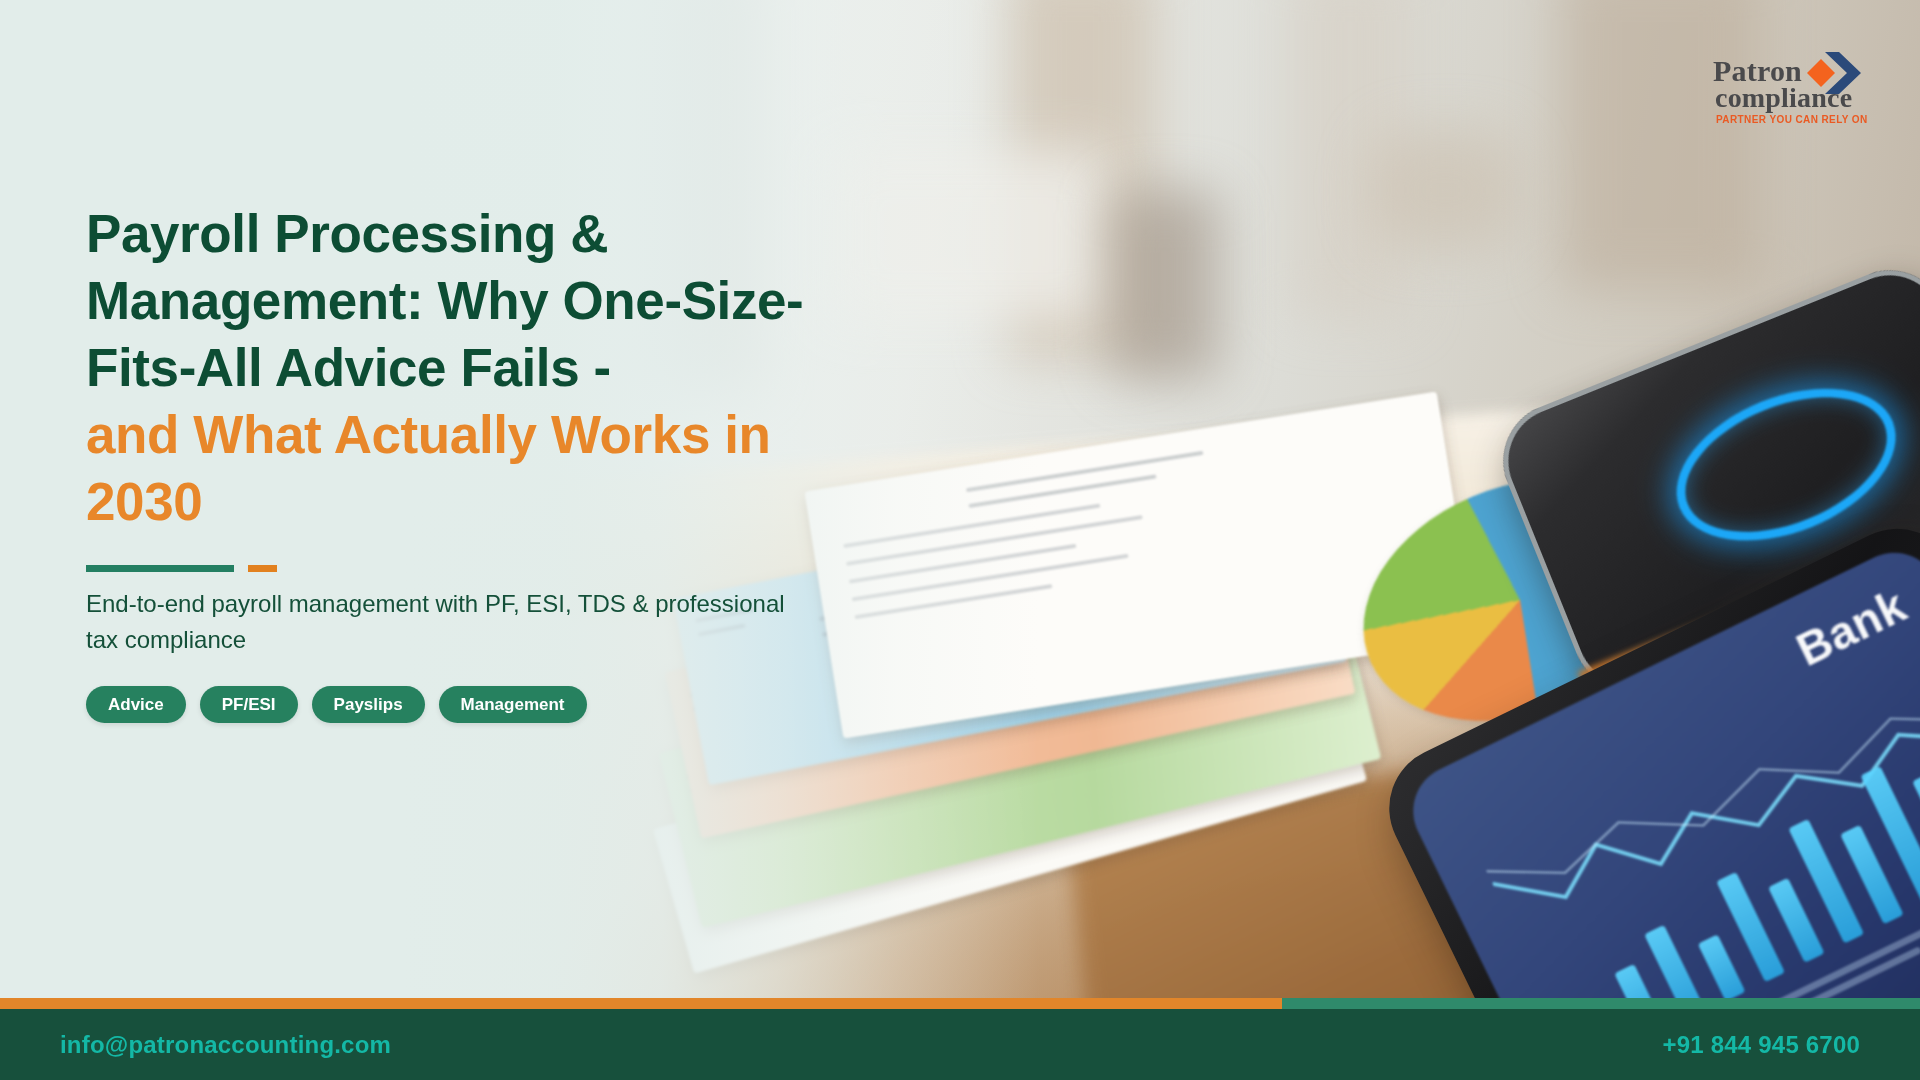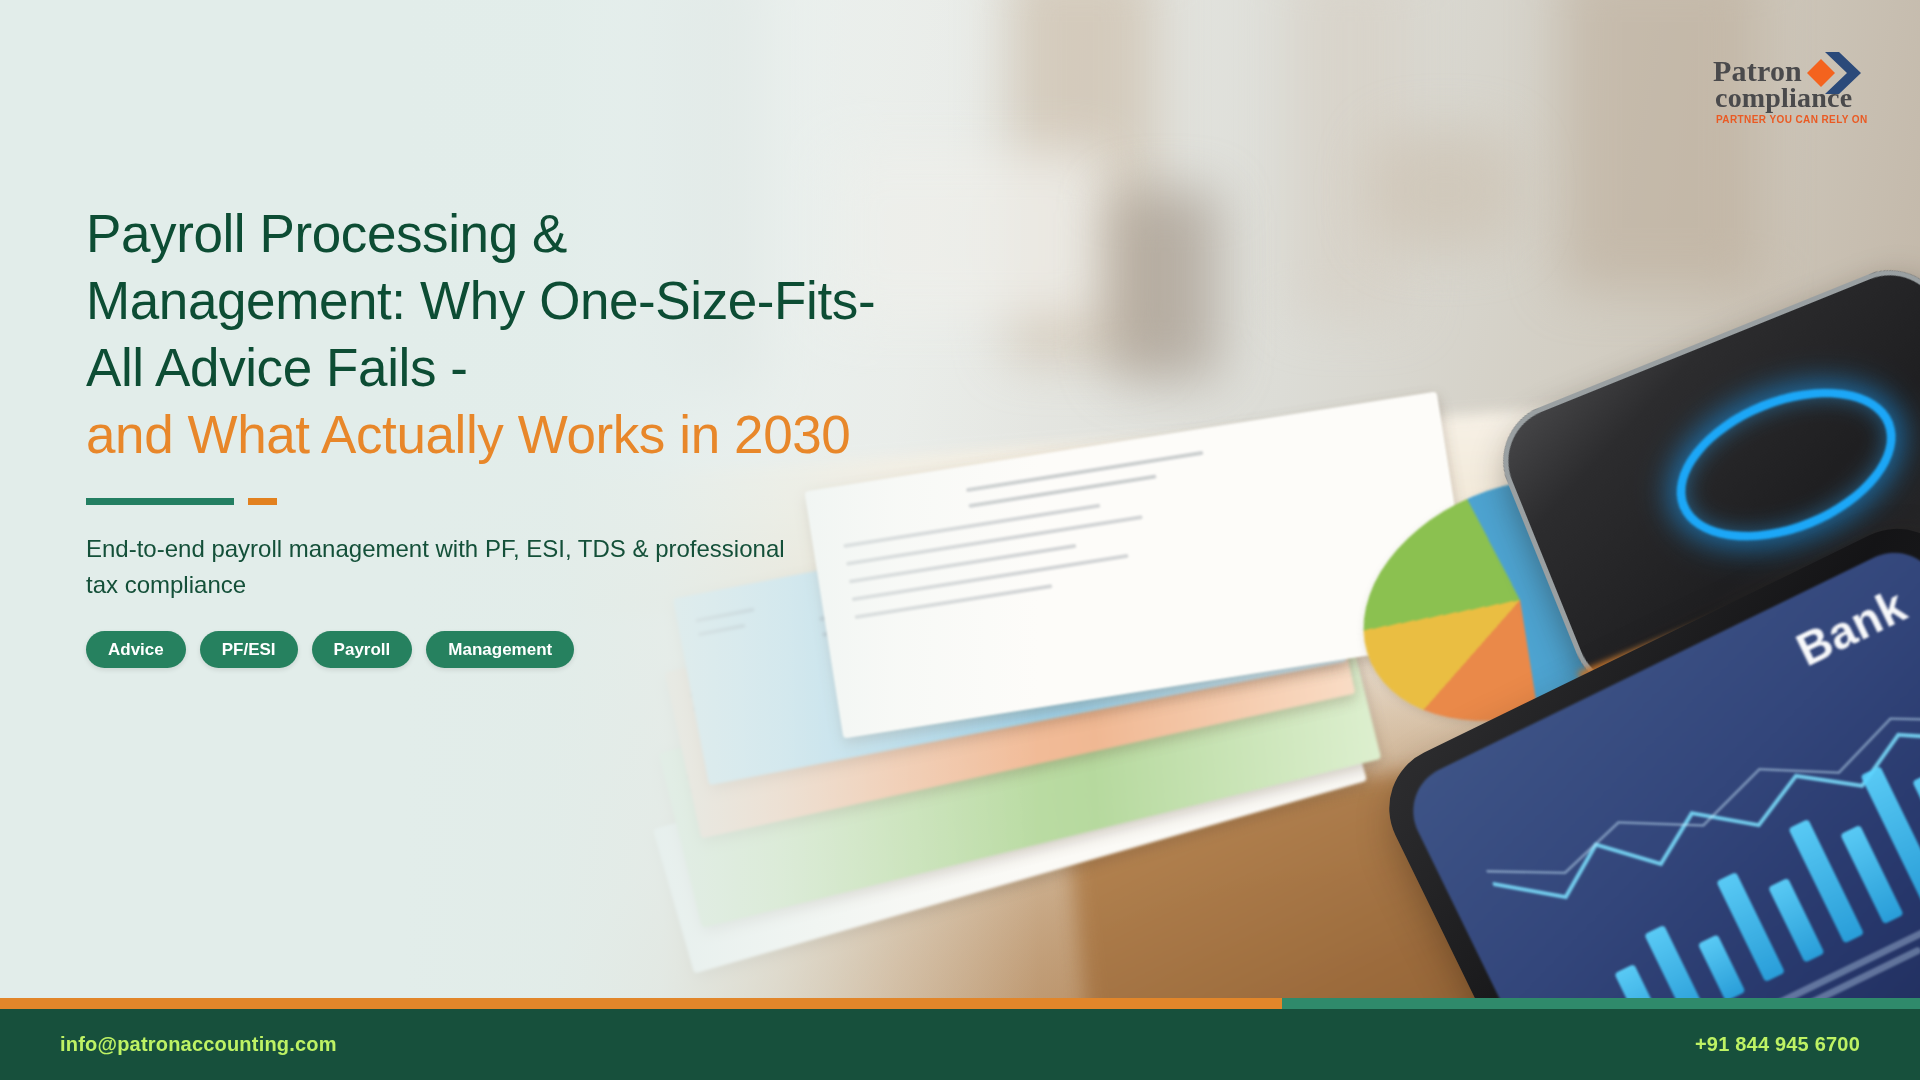--- a/index.html
+++ b/index.html
@@ -169,38 +169,38 @@
     position:absolute; left:3px; top:66px;
     font-size:10px; font-weight:bold; color:#ea5a23; letter-spacing:.4px;
     white-space:nowrap;
   }
   .logo .chev { position:absolute; right:-6px; top:2px; width:66px; height:46px; }
 
   
   .hero { position:absolute; left:86px; top:200px; width:900px; }
   .headline {
     font-family:"Liberation Sans", sans-serif;
-    font-weight:normal;
+    font-weight:bold;
     font-size:53px;
     line-height:67px;
     color:#0d4d34;
     letter-spacing:-.4px;
     max-width:800px;
   }
   .headline .accent { color:#e8872a; display:block; }
 
   .divider { margin-top:30px; display:flex; align-items:center; gap:14px; }
   .divider .seg-green { width:148px; height:7px; background:#237f62; }
   .divider .seg-orange { width:29px;  height:7px; background:#e2811f; }
 
   .tagline2 {
     margin-top:27px; font-size:27px; color:#4e5457; letter-spacing:.1px;
   }
   .description {
-    margin-top:26px; font-size:24px; line-height:36px; color:#145039;
+    margin-top:14px; font-size:24px; line-height:36px; color:#145039;
     max-width:700px;
   }
 
   .pills { margin-top:28px; display:flex; gap:14px; }
   .pill {
     background:#26815f; color:#fff;
     font-size:17px; font-weight:bold;
     padding:10px 22px; border-radius:22px;
     white-space:nowrap; line-height:1;
     box-shadow:0 2px 5px rgba(0,0,0,.10);
@@ -210,21 +210,21 @@
   .accent-bar { position:absolute; left:0; bottom:71px; width:1920px; height:11px; display:flex; }
   .accent-bar .left  { width:1282px; background:#e2862a; }
   .accent-bar .right { flex:1;       background:#2f8a6b; }
 
   .footer {
     position:absolute; left:0; bottom:0; width:1920px; height:71px;
     background:#17503c; display:flex; align-items:center;
     padding:0 60px; justify-content:space-between;
   }
   .footer .email, .footer .phone {
-    color:#bef264; font-size:20px; font-weight:bold; letter-spacing:.2px;
+    color:#14b8a6; font-size:24px; font-weight:bold; letter-spacing:.2px;
   }
 </style>
 </head>
 <body>
 
 <div class="banner">
 
   <div class="photo">
     <div class="blur-shape win-1"></div>
     <div class="blur-shape win-2"></div>
@@ -340,21 +340,21 @@
       <span class="seg-green"></span>
       <span class="seg-orange"></span>
     </div>
 
 
     <div class="description">End-to-end payroll management with PF, ESI, TDS &amp; professional tax compliance</div>
 
     <div class="pills">
       <span class="pill">Advice</span>
       <span class="pill">PF/ESI</span>
-      <span class="pill">Payroll</span>
+      <span class="pill">Payslips</span>
       <span class="pill">Management</span>
     </div>
   </div>
 
   <div class="accent-bar">
     <div class="left"></div>
     <div class="right"></div>
   </div>
 
   <div class="footer">

